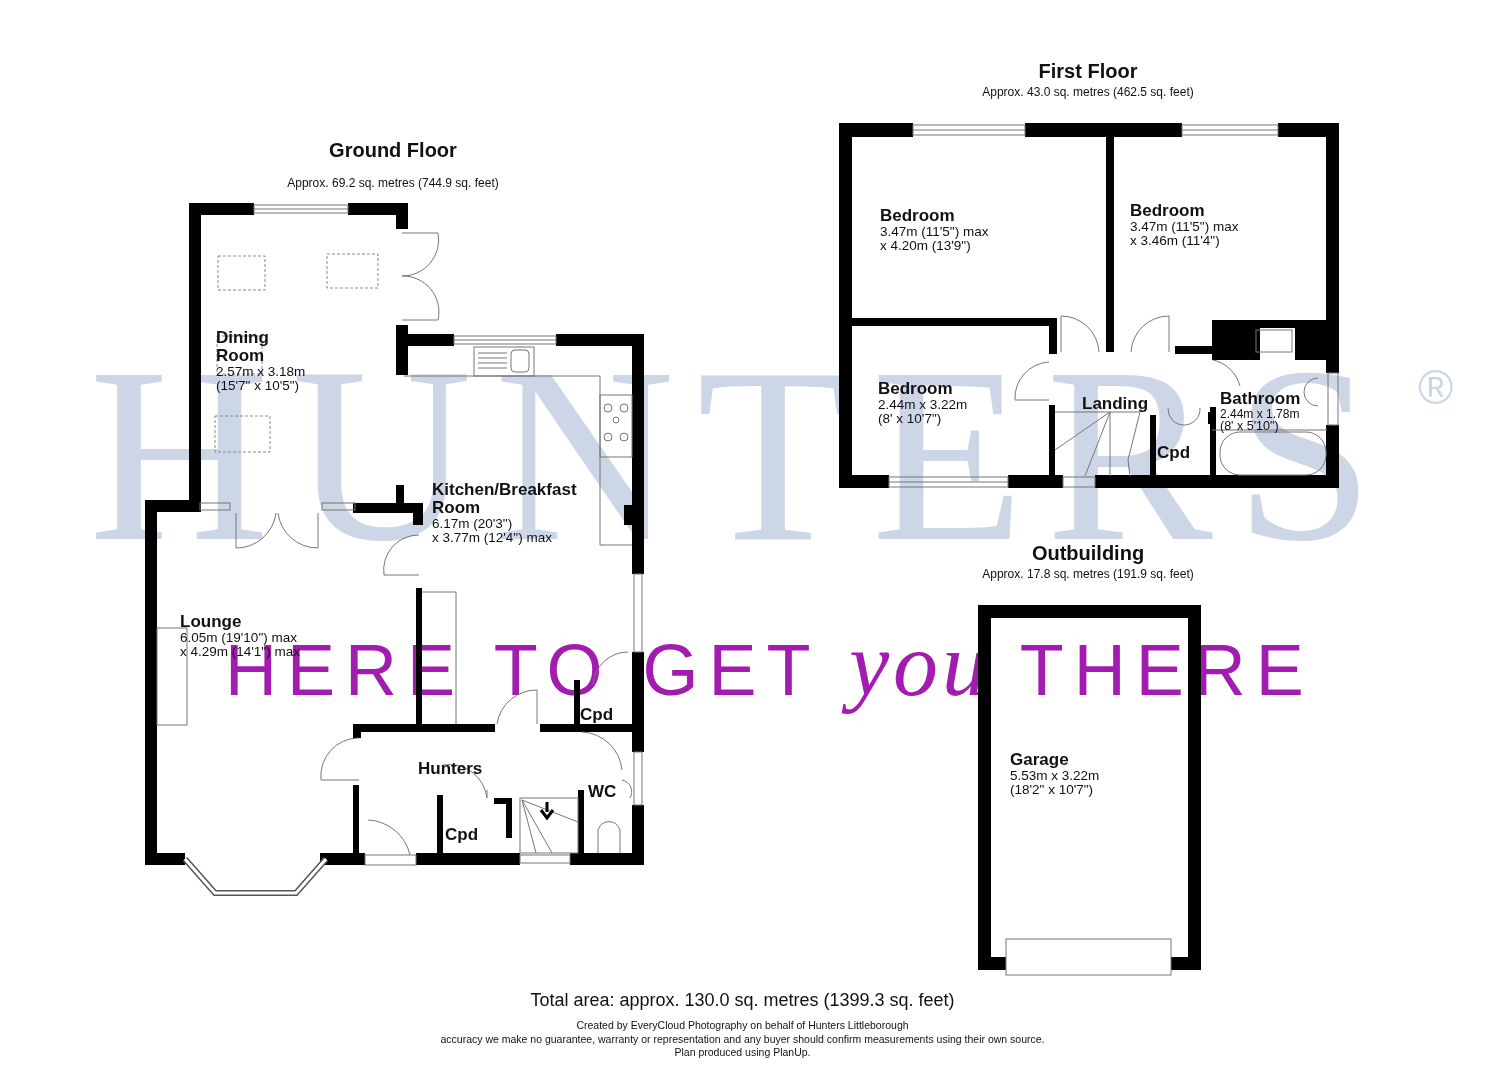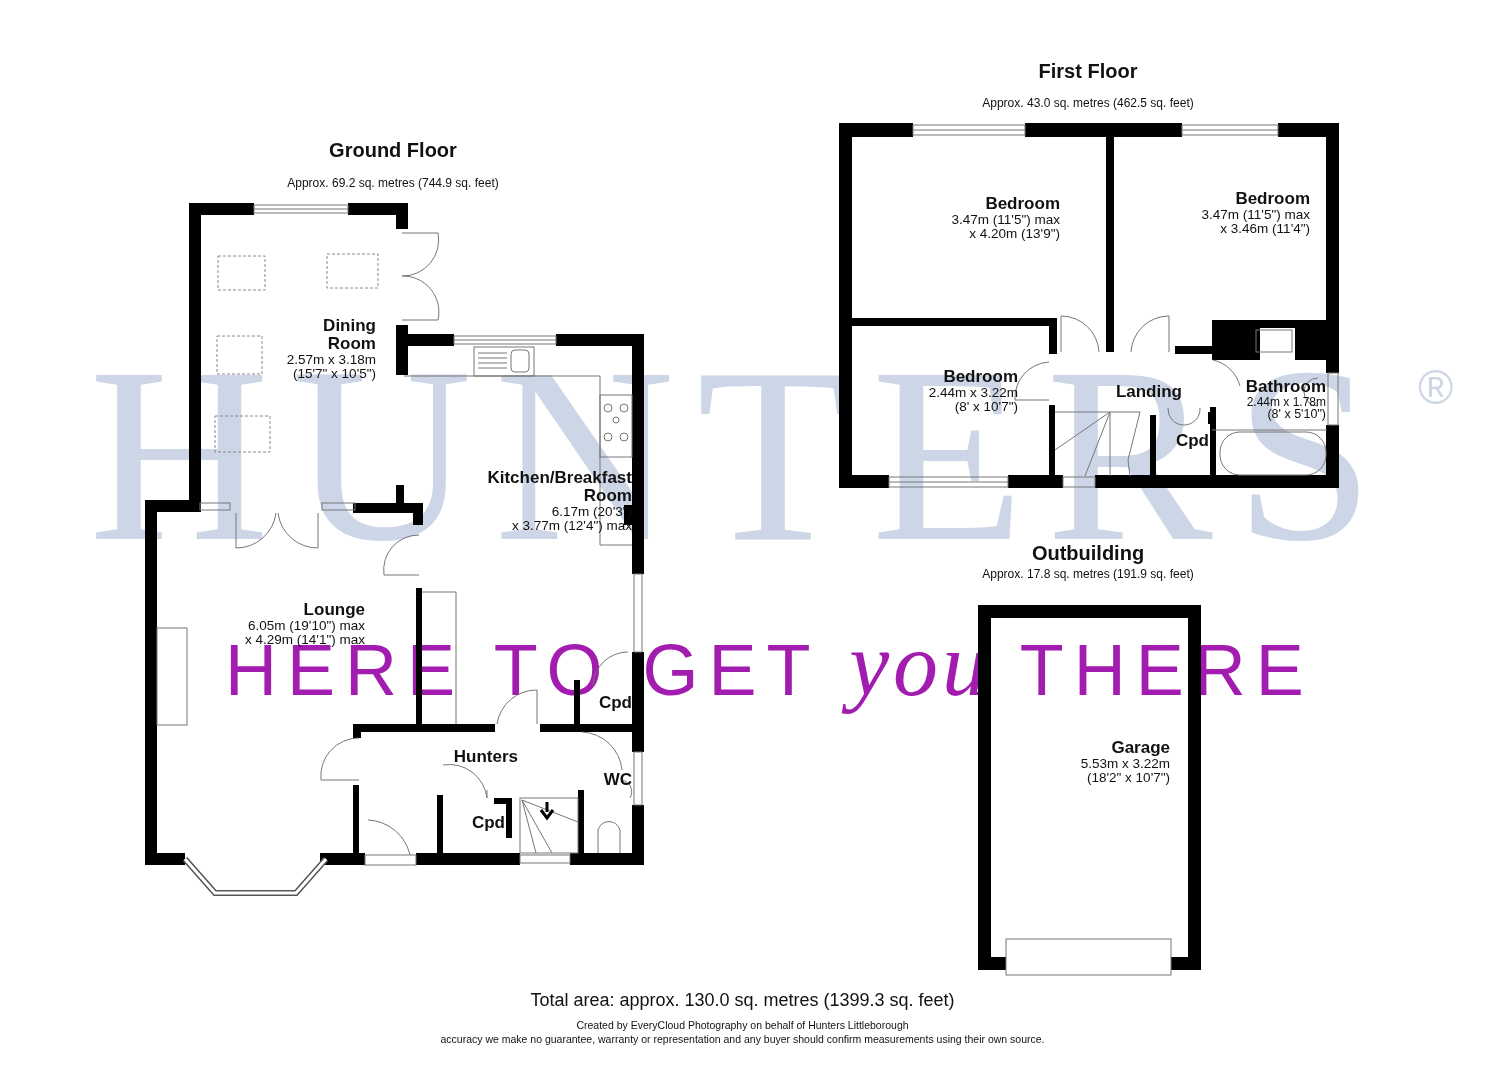--- a/index.html
+++ b/index.html
@@ -9,21 +9,21 @@
   .wm { position: absolute; color: #c9d2e3; white-space: nowrap; pointer-events: none; }
   .wm-main { left: 0; top: 330px; width: 1485px; font-family: "Liberation Serif", serif;
              font-size: 250px; letter-spacing: 22px; line-height: 250px; text-align: center;
              transform: scaleY(1.0); color: #cdd6e6; }
   .wm-reg { left: 1418px; top: 360px; font-size: 48px; color: #cdd6e6; }
   .wm-tag { left: 225px; top: 625px; width: 1000px; font-size: 72px; line-height: 80px;
             letter-spacing: 10px; color: #a21caf; }
   .wm-tag .you { font-family: "Liberation Serif", serif; font-style: italic; font-size: 90px; letter-spacing: 4px; }
   .floor-title { position: absolute; text-align: center; font-weight: bold; font-size: 20px; }
   .floor-area { position: absolute; text-align: center; font-size: 12px; }
-  .room { position: absolute; text-align: right; line-height: 1.05; }
+  .room { position: absolute; text-align: left; line-height: 1.05; margin-top: 12px; }
   .room .name { font-weight: bold; font-size: 17px; display: block; }
   .room .dim { font-size: 13.5px; display: block; }
   .total { position: absolute; left: 0; width: 1485px; top: 990px; text-align: center; font-size: 18px; }
   .disclaimer { position: absolute; left: 250px; width: 985px; top: 1019px; text-align: center;
                 font-size: 10.5px; line-height: 13.5px; }
 </style>
 </head>
 <body>
 
 <div class="wm wm-main">HUNTERS</div>
@@ -189,21 +189,21 @@
     <rect x="1006" y="939" width="165" height="36"></rect>
   </g>
 
   <path d="M547,802 L547,812 M541,810 L547,818 L553,810" stroke="#000" stroke-width="3" fill="none"></path>
 </svg>
 
 <div class="floor-title" style="left:243px; top:139px; width:300px;">Ground Floor</div>
 <div class="floor-area" style="left:243px; top:176px; width:300px;">Approx. 69.2 sq. metres (744.9 sq. feet)</div>
 
 <div class="floor-title" style="left:938px; top:60px; width:300px;">First Floor</div>
-<div class="floor-area" style="left:938px; top:85px; width:300px;margin-top:11px;">Approx. 43.0 sq. metres (462.5 sq. feet)</div>
+<div class="floor-area" style="left:938px; top:85px; width:300px;">Approx. 43.0 sq. metres (462.5 sq. feet)</div>
 
 <div class="floor-title" style="left:938px; top:542px; width:300px;">Outbuilding</div>
 <div class="floor-area" style="left:938px; top:567px; width:300px;">Approx. 17.8 sq. metres (191.9 sq. feet)</div>
 
 <div class="room" style="left:216px; top:317px; width:160px;">
   <span class="name">Dining</span>
   <span class="name">Room</span>
   <span class="dim">2.57m x 3.18m</span>
   <span class="dim">(15'7" x 10'5")</span>
 </div>
@@ -261,13 +261,14 @@
 <div class="room" style="left:1010px; top:739px; width:160px;">
   <span class="name">Garage</span>
   <span class="dim">5.53m x 3.22m</span>
   <span class="dim">(18'2" x 10'7")</span>
 </div>
 
 <div class="total">Total area: approx. 130.0 sq. metres (1399.3 sq. feet)</div>
 <div class="disclaimer">
   <div>Created by EveryCloud Photography on behalf of Hunters Littleborough</div>
   <div>accuracy we make no guarantee, warranty or representation and any buyer should confirm measurements using their own source.</div>
+  <div>Plan produced using PlanUp.</div>
 </div>
 
 </body></html>

